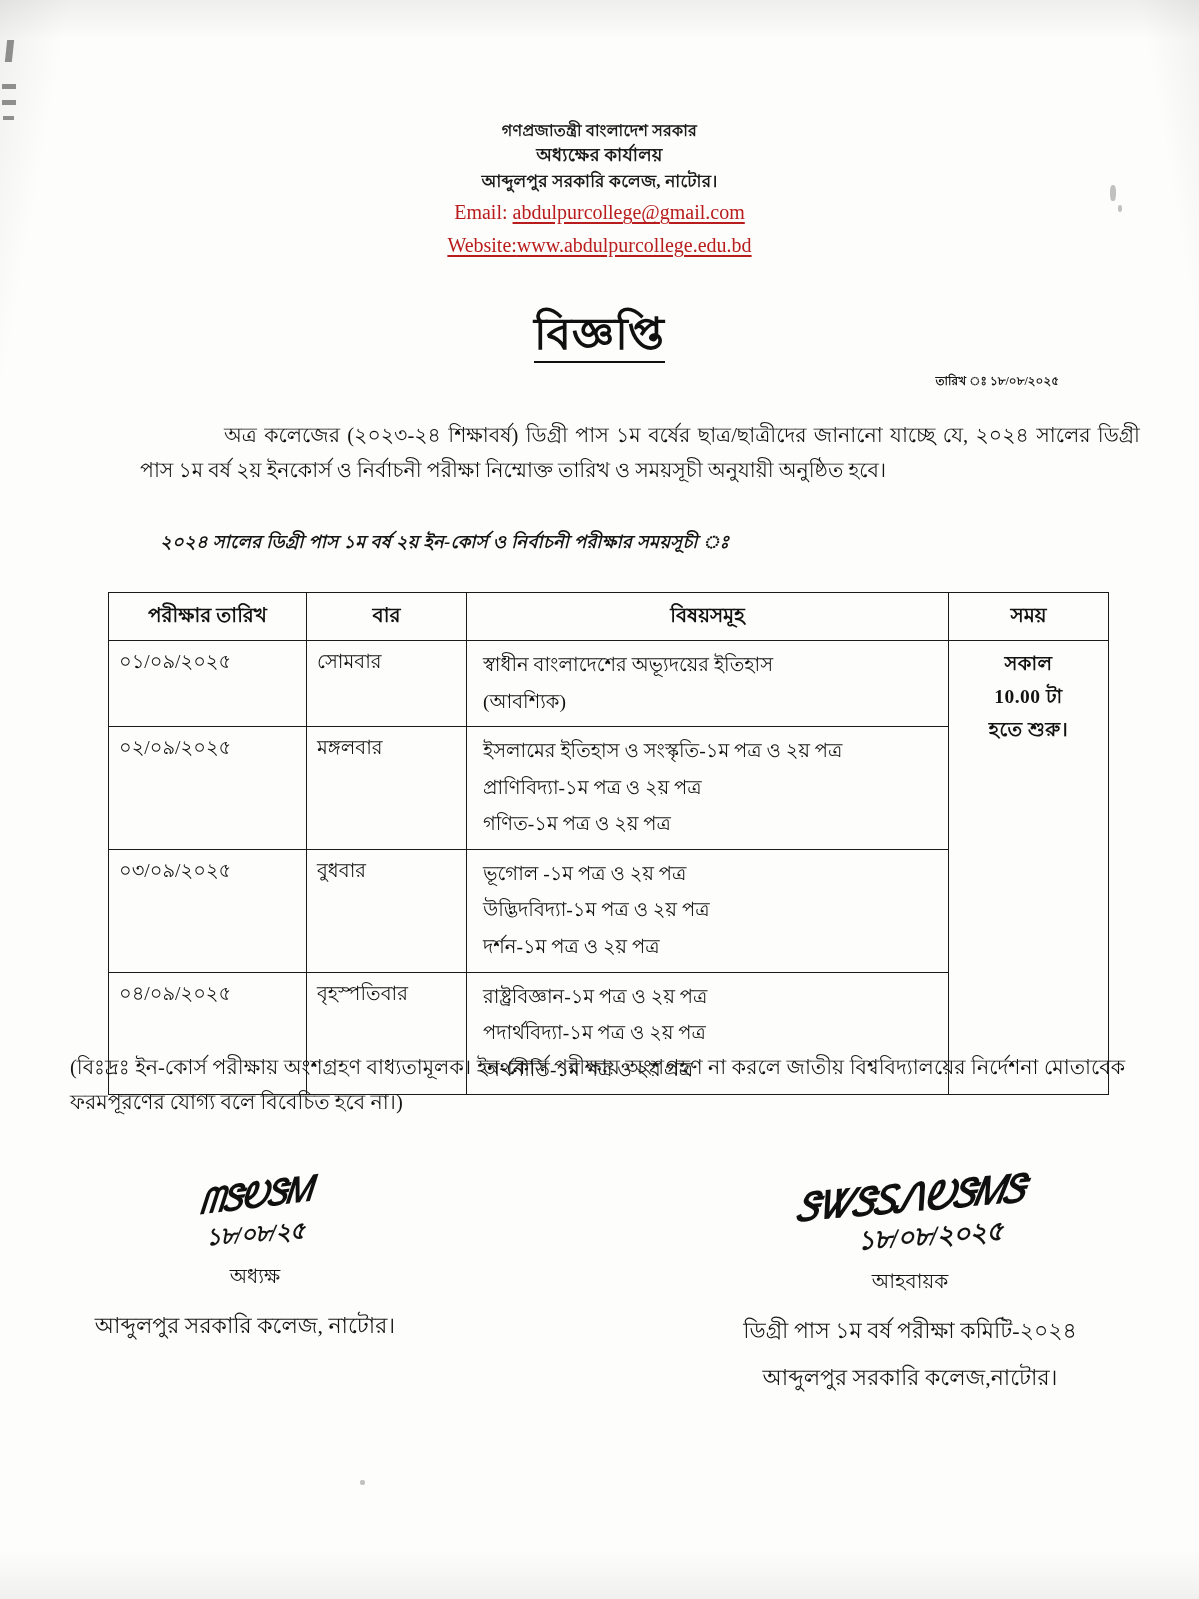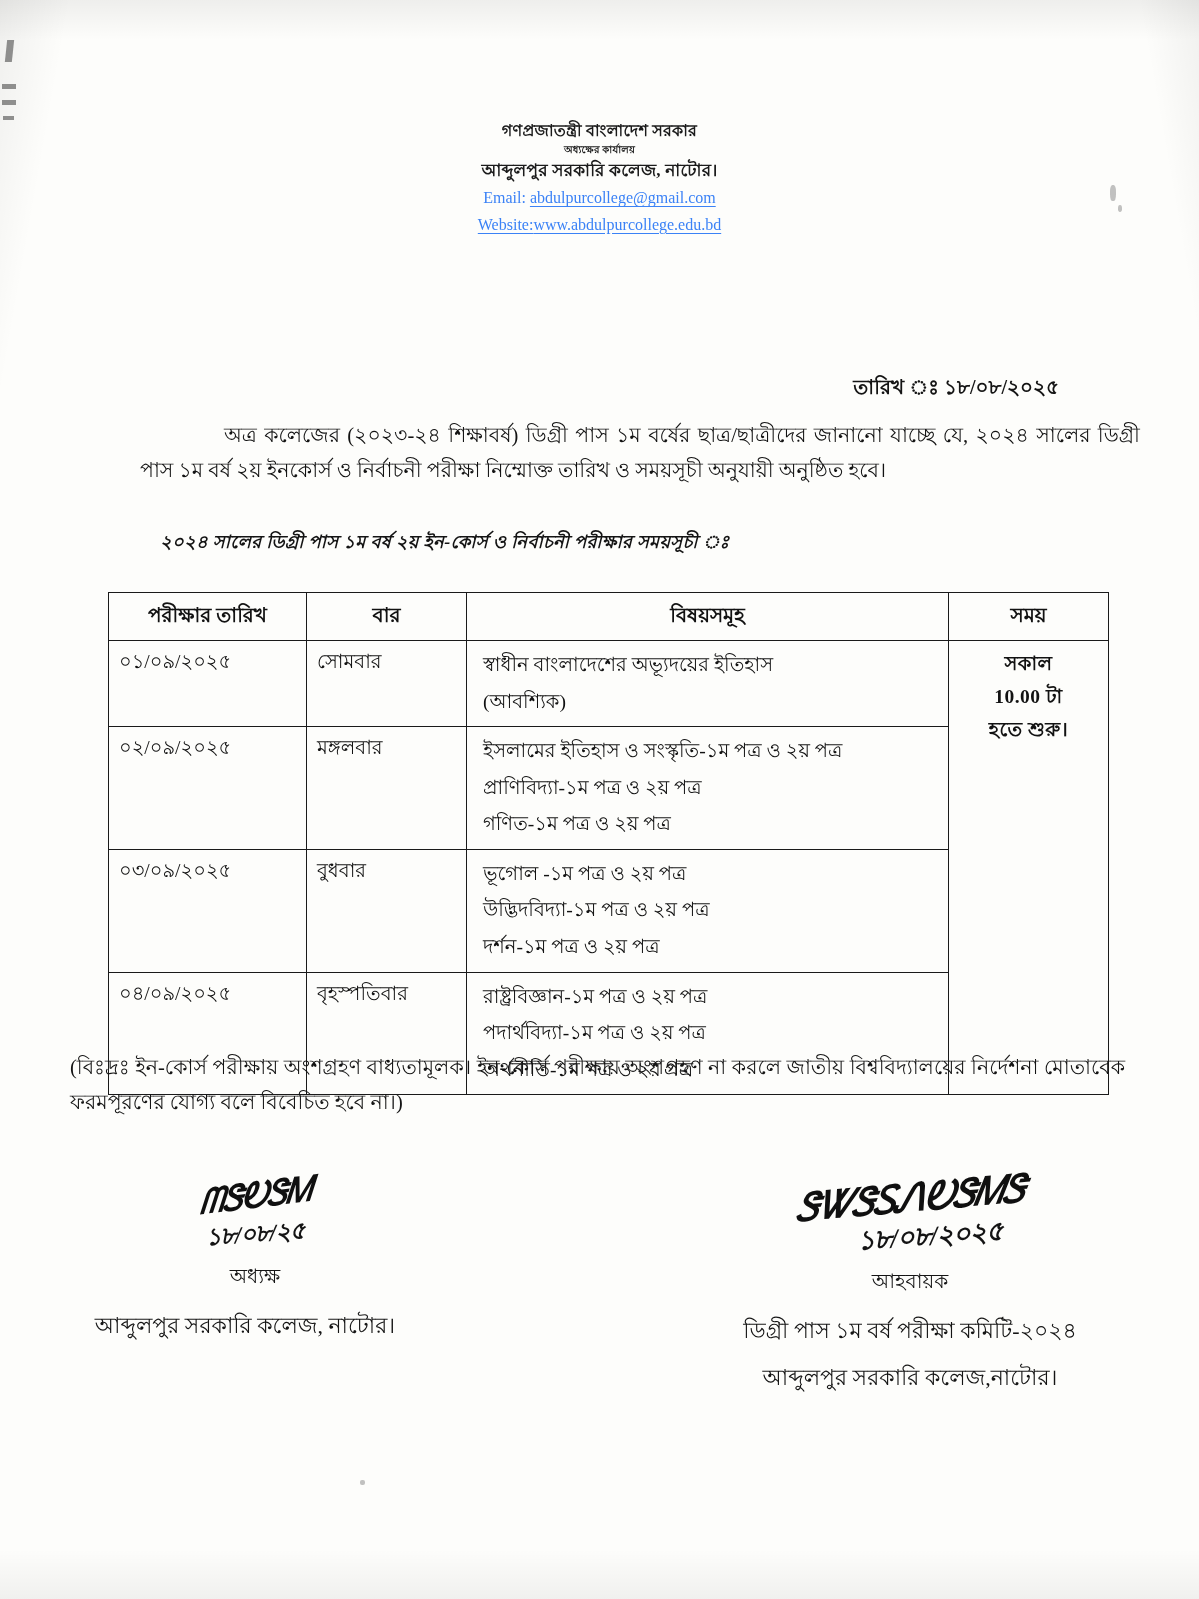--- a/index.html
+++ b/index.html
@@ -70,27 +70,27 @@
     text-align: center;
     margin-top: 120px;
     line-height: 1.42;
   }
   .header .line {
     font-size: 16px;
     letter-spacing: .2px;
     font-weight: 600;
     color: #1b1b1b;
   }
-  .header .line2 { font-size: 10px; }
+  .header .line2 { font-size: 18px; }
   .header .line3 { font-size: 17px; margin-top: 2px; }
   .header .email,
   .header .website {
-    font-size: 16px;
+    font-size: 20px;
     margin-top: 4px;
-    color: #3b82f6;
+    color: #b91c1c;
   }
   .header .email span,
   .header .website span {
     text-decoration: underline;
     text-underline-offset: 3px;
   }
 
   .notice-title {
     text-align: center;
     margin-top: 42px;
@@ -104,21 +104,21 @@
   .notice-title u {
     text-decoration: none;
     border-bottom: 2.5px solid #101010;
     padding-bottom: 2px;
   }
 
   .date-line {
     position: absolute;
     right: 140px;
     top: 372px;
-    font-size: 20px;
+    font-size: 12px;
     font-weight: 600;
   }
 
   .body-para {
     position: absolute;
     left: 100px;
     top: 418px;
     width: 1000px;
     font-size: 20.5px;
     line-height: 1.72;
@@ -264,20 +264,23 @@
       <div class="line line2">অধ্যক্ষের কার্যালয়</div>
       <div class="line line3">আব্দুলপুর সরকারি কলেজ, নাটোর।</div>
       <div class="email">
         <span style="text-decoration:none;">Email: </span><span>abdulpurcollege@gmail.com</span>
       </div>
       <div class="website">
         <span>Website:</span><span>www.abdulpurcollege.edu.bd</span>
       </div>
     </div>
 
+    <div class="notice-title">
+      <u>বিজ্ঞপ্তি</u>
+    </div>
 
     <div class="date-line">তারিখ ঃ ১৮/০৮/২০২৫</div>
 
     <div class="body-para">অত্র কলেজের (২০২৩-২৪ শিক্ষাবর্ষ) ডিগ্রী পাস ১ম বর্ষের ছাত্র/ছাত্রীদের জানানো যাচ্ছে যে, ২০২৪ সালের ডিগ্রী পাস ১ম বর্ষ ২য় ইনকোর্স ও নির্বাচনী পরীক্ষা নিম্মোক্ত তারিখ ও সময়সূচী অনুযায়ী অনুষ্ঠিত হবে।</div>
 
     <div class="subtitle">২০২৪ সালের ডিগ্রী পাস ১ম বর্ষ ২য় ইন-কোর্স ও নির্বাচনী পরীক্ষার সময়সূচী ঃ</div>
 
     <div class="schedule-wrap">
       <table class="schedule">
         <colgroup>

